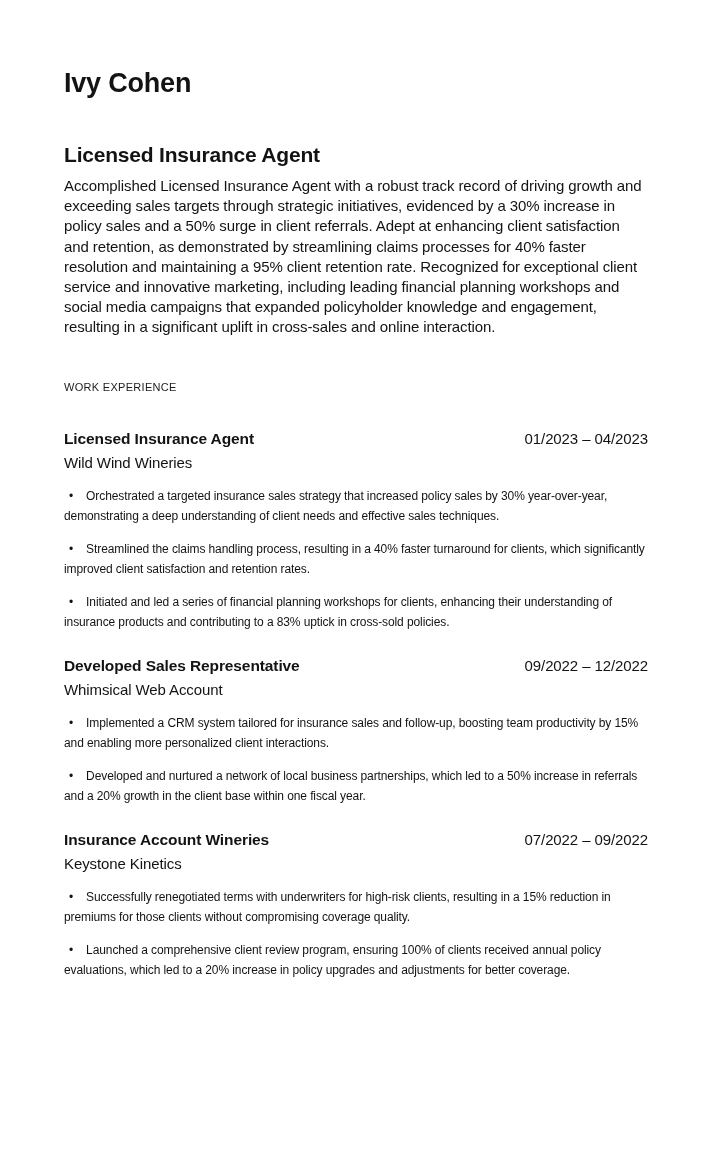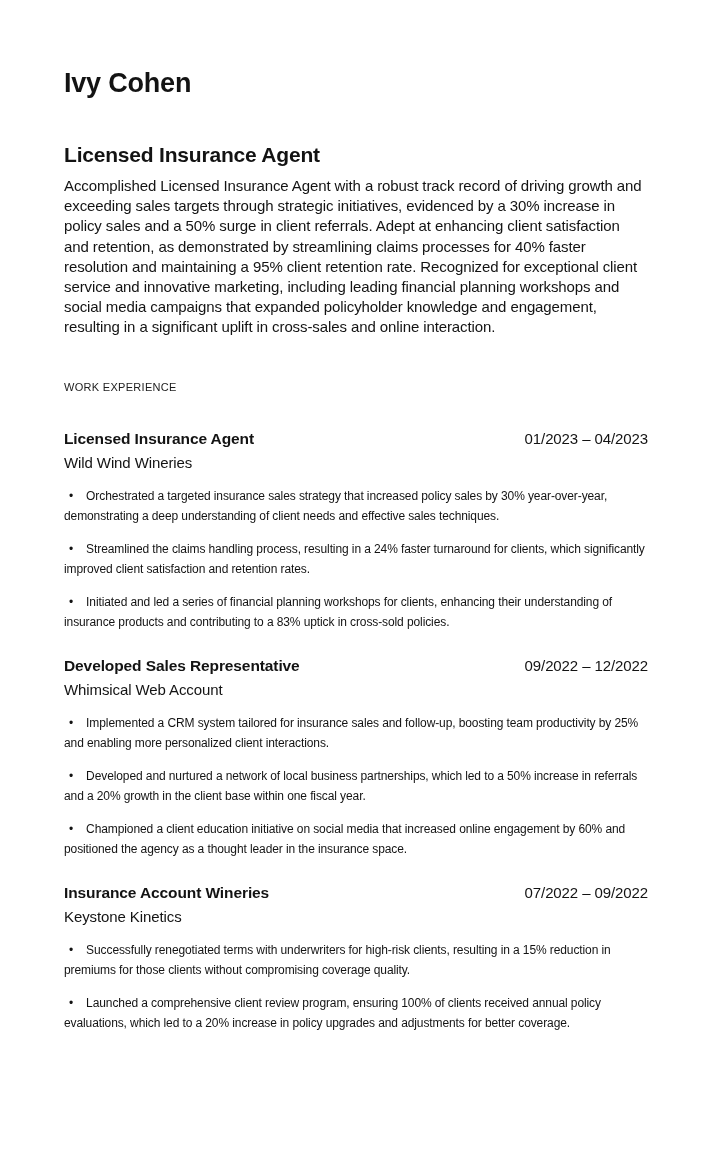--- a/index.html
+++ b/index.html
@@ -132,47 +132,44 @@
       <h3 class="job-title">Licensed Insurance Agent</h3>
       <div class="job-dates">01/2023 – 04/2023</div>
     </div>
     <div class="company">Wild Wind Wineries</div>
     <div class="bullets">
   <div class="bullet-item">
     <span class="dot">•</span><span class="bullet-text">Orchestrated a targeted insurance sales strategy that increased policy sales by 30% year-over-year, demonstrating a deep understanding of client needs and effective sales techniques.</span>
   </div>
 
   <div class="bullet-item">
-    <span class="dot">•</span><span class="bullet-text">Streamlined the claims handling process, resulting in a 24% faster turnaround for clients, which significantly improved client satisfaction and retention rates.</span>
+    <span class="dot">•</span><span class="bullet-text">Streamlined the claims handling process, resulting in a 40% faster turnaround for clients, which significantly improved client satisfaction and retention rates.</span>
   </div>
 
   <div class="bullet-item">
     <span class="dot">•</span><span class="bullet-text">Initiated and led a series of financial planning workshops for clients, enhancing their understanding of insurance products and contributing to a 83% uptick in cross-sold policies.</span>
   </div>
 </div>
   </article>
 
   <article class="job">
     <div class="job-header">
       <h3 class="job-title">Developed Sales Representative</h3>
       <div class="job-dates">09/2022 – 12/2022</div>
     </div>
     <div class="company">Whimsical Web Account</div>
     <div class="bullets">
   <div class="bullet-item">
-    <span class="dot">•</span><span class="bullet-text">Implemented a CRM system tailored for insurance sales and follow-up, boosting team productivity by 25% and enabling more personalized client interactions.</span>
+    <span class="dot">•</span><span class="bullet-text">Implemented a CRM system tailored for insurance sales and follow-up, boosting team productivity by 15% and enabling more personalized client interactions.</span>
   </div>
 
   <div class="bullet-item">
     <span class="dot">•</span><span class="bullet-text">Developed and nurtured a network of local business partnerships, which led to a 50% increase in referrals and a 20% growth in the client base within one fiscal year.</span>
   </div>
 
-  <div class="bullet-item">
-    <span class="dot">•</span><span class="bullet-text">Championed a client education initiative on social media that increased online engagement by 60% and positioned the agency as a thought leader in the insurance space.</span>
-  </div>
 </div>
   </article>
 
   <article class="job">
     <div class="job-header">
       <h3 class="job-title">Insurance Account Wineries</h3>
       <div class="job-dates">07/2022 – 09/2022</div>
     </div>
     <div class="company">Keystone Kinetics</div>
     <div class="bullets">

